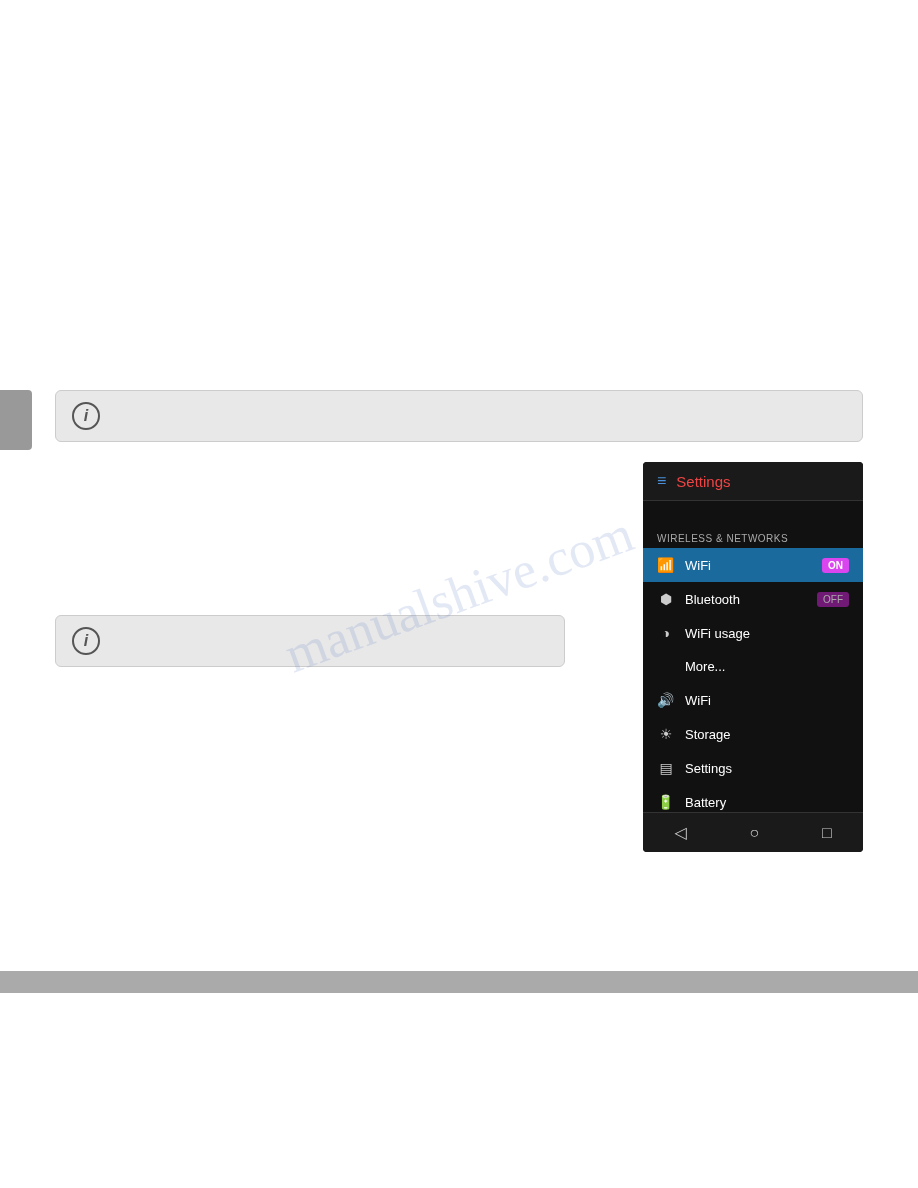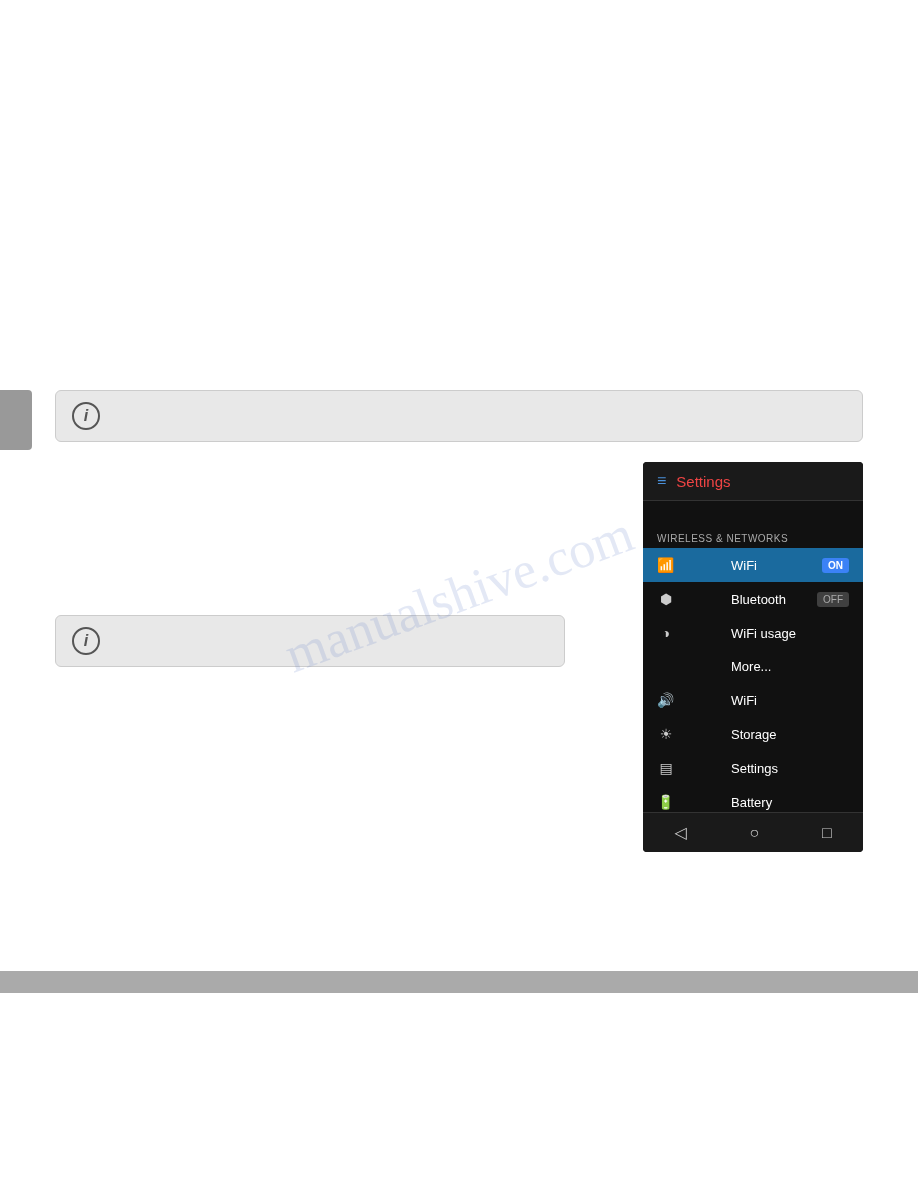--- a/index.html
+++ b/index.html
@@ -130,34 +130,33 @@
       font-size: 14px;
       width: 18px;
       text-align: center;
       color: #ccc;
     }
 
     .item-label {
       flex: 1;
       font-size: 13px;
       color: #fff;
-      margin-left: 46px;
     }
 
     .toggle-on {
-      background: #3b82f6;
+      background: #d946ef;
       color: #fff;
       font-size: 10px;
       padding: 2px 6px;
       border-radius: 3px;
       font-weight: bold;
     }
 
     .toggle-off {
-      background: #404040;
+      background: #701a75;
       color: #aaa;
       font-size: 10px;
       padding: 2px 6px;
       border-radius: 3px;
     }
 
     
     .nav-bar {
       position: absolute;
       bottom: 0;

